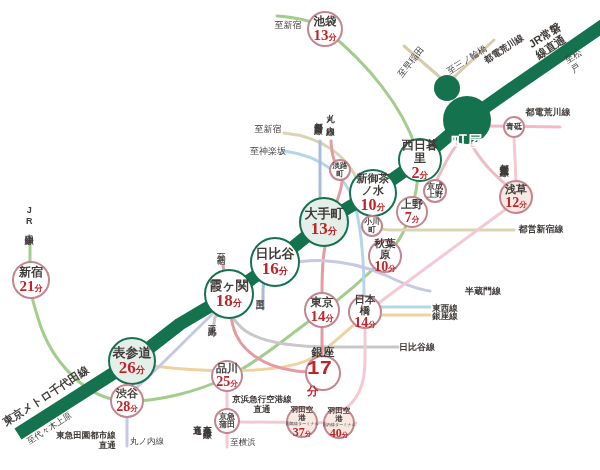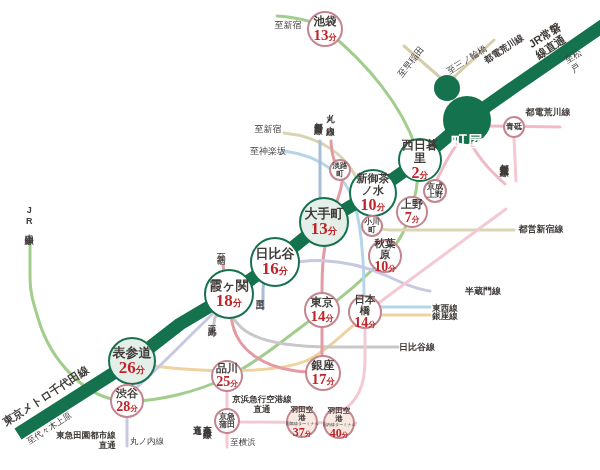--- a/index.html
+++ b/index.html
@@ -68,20 +68,24 @@
       <div class="st-time" style="font-size: 16px;"><span class="t-num">10</span><span class="t-unit">分</span></div>
     </div>
     <div class="st st-jr" style="left: 423px; top: 179px; width: 24px; height: 24px;">
       <div class="st-name" style="font-size: 8px;">京成
 上野</div>
     </div>
     <div class="st st-jr" style="left: 396px; top: 196px; width: 32px; height: 32px;">
       <div class="st-name" style="font-size: 11px;">上野</div>
       <div class="st-time" style="font-size: 14px;"><span class="t-num">7</span><span class="t-unit">分</span></div>
     </div>
+    <div class="st st-pf" style="left: 499px; top: 180px; width: 34px; height: 34px;">
+      <div class="st-name" style="font-size: 11px;">浅草</div>
+      <div class="st-time" style="font-size: 14px;"><span class="t-num">12</span><span class="t-unit">分</span></div>
+    </div>
     <div class="st st-jr" style="left: 329px; top: 159px; width: 22px; height: 22px;">
       <div class="st-name" style="font-size: 7.5px;">淡路町</div>
     </div>
     <div class="st st-jr" style="left: 361px; top: 215px; width: 22px; height: 22px;">
       <div class="st-name" style="font-size: 7.5px; border-radius: 7px;">小川町</div>
     </div>
     <div class="st st-cg" style="left: 299px; top: 197px; width: 50px; height: 50px;">
       <div class="st-name" style="font-size: 13px;">大手町</div>
       <div class="st-time" style="font-size: 17px;"><span class="t-num">13</span><span class="t-unit">分</span></div>
     </div>
@@ -90,31 +94,35 @@
       <div class="st-time" style="font-size: 17px; text-align: right;"><span class="t-num">16</span><span class="t-unit">分</span></div>
     </div>
     <div class="st st-jr" style="left: 368px; top: 239px; width: 34px; height: 34px;">
       <div class="st-name" style="font-size: 10.5px;">秋葉原</div>
       <div class="st-time" style="font-size: 14px;"><span class="t-num">10</span><span class="t-unit">分</span></div>
     </div>
     <div class="st st-cw" style="left: 204px; top: 269px; width: 50px; height: 50px;">
       <div class="st-name" style="font-size: 13px;">霞ヶ関</div>
       <div class="st-time" style="font-size: 17px;"><span class="t-num">18</span><span class="t-unit">分</span></div>
     </div>
+    <div class="st st-jr" style="left: 12px; top: 261px; width: 38px; height: 38px;">
+      <div class="st-name" style="font-size: 12px;">新宿</div>
+      <div class="st-time" style="font-size: 15px;"><span class="t-num">21</span><span class="t-unit">分</span></div>
+    </div>
     <div class="st st-jr" style="left: 304px; top: 292px; width: 36px; height: 36px;">
       <div class="st-name" style="font-size: 11.5px;">東京</div>
       <div class="st-time" style="font-size: 15px;"><span class="t-num">14</span><span class="t-unit">分</span></div>
     </div>
     <div class="st st-jr" style="left: 348px; top: 295px; width: 34px; height: 34px;">
       <div class="st-name" style="font-size: 10.5px;">日本橋</div>
       <div class="st-time" style="font-size: 14px;"><span class="t-num">14</span><span class="t-unit">分</span></div>
     </div>
     <div class="st st-jr" style="left: 305px; top: 330px; width: 36px; height: 36px; margin-top: 25px;">
       <div class="st-name" style="font-size: 11.5px;">銀座</div>
-      <div class="st-time" style="font-size: 15px;"><span class="t-num">17</span><span class="t-unit">分</span></div>
+      <div class="st-time" style="font-size: 21px; font-family: Liberation Mono, monospace;"><span class="t-num">17</span><span class="t-unit">分</span></div>
     </div>
     <div class="st st-cg" style="left: 108px; top: 337px; width: 48px; height: 48px;">
       <div class="st-name" style="font-size: 13px;">表参道</div>
       <div class="st-time" style="font-size: 17px;"><span class="t-num">26</span><span class="t-unit">分</span></div>
     </div>
     <div class="st st-jr" style="left: 110px; top: 384px; width: 34px; height: 34px;">
       <div class="st-name" style="font-size: 11px;">渋谷</div>
       <div class="st-time" style="font-size: 14px;"><span class="t-num">28</span><span class="t-unit">分</span></div>
     </div>
     <div class="st st-jr" style="left: 211px; top: 360px; width: 32px; height: 32px;">

